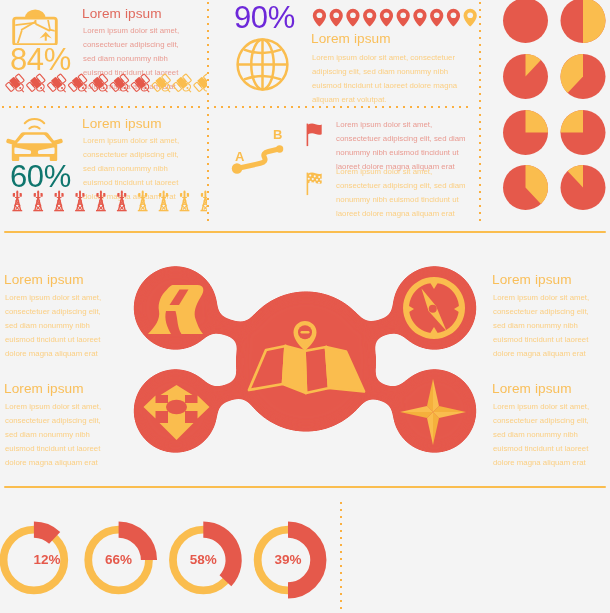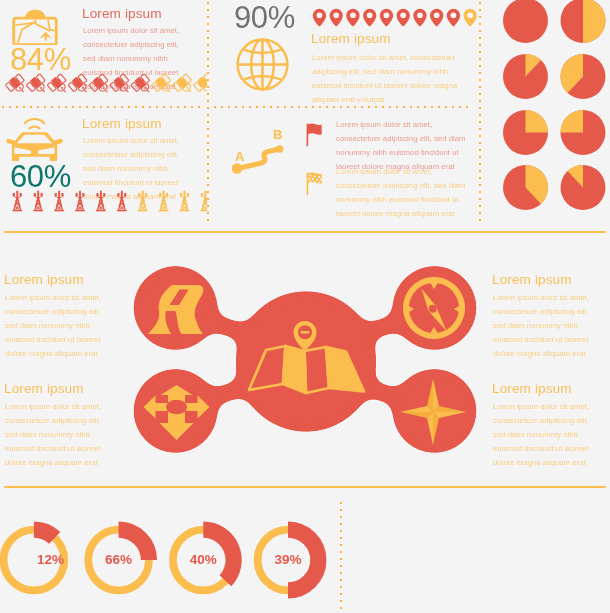--- a/index.html
+++ b/index.html
@@ -79,21 +79,21 @@
             <use href="#sat" transform="translate(127.99999999999999,1.6) scale(0.92)" color="#e5594b"></use>
             <use href="#sat" transform="translate(148.89999999999998,1.6) scale(0.92)" color="#fabd4e"></use>
             <use href="#sat" transform="translate(169.79999999999998,1.6) scale(0.92)" color="#fabd4e"></use>
             <use href="#sat" transform="translate(190.7,1.6) scale(0.92)" color="#fabd4e"></use>
           </g>
       </svg>
     </div>
   </div>
 
   <div class="abs" style="left:208px;top:0;width:272px;height:106px;">
-    <div class="abs pct" style="left:26px;top:2px;color:#737373;">90%</div>
+    <div class="abs pct" style="left:26px;top:2px;color:#6d28d9;">90%</div>
     <div class="abs" style="left:28px;top:38px;width:53px;height:53px;">
       <svg viewBox="0 0 106 106" width="53" height="53">
         <g fill="none" stroke="#fabd4e" stroke-width="5">
           <circle cx="53" cy="53" r="49.8"></circle>
           <ellipse cx="53" cy="53" rx="22.5" ry="49.8"></ellipse>
           <line x1="53" y1="3.2" x2="53" y2="102.8"></line>
           <line x1="3.2" y1="53" x2="102.8" y2="53"></line>
           <path d="M16.2 23.2a78 55 0 0 0 73.6 0"></path>
           <path d="M16.2 82.8a78 55 0 0 1 73.6 0"></path>
         </g>
@@ -168,23 +168,23 @@
           <circle cx="203.3" cy="40" r="30.35" fill="none" stroke="#fabd4e" stroke-width="7.8"></circle>
           <path d="M 203.3 9.649999999999999 A 30.35 30.35 0 0 1 225.42 60.78" fill="none" stroke="#e5594b" stroke-width="16.2"></path>
         </g>
         <g>
           <circle cx="288" cy="40" r="30.35" fill="none" stroke="#fabd4e" stroke-width="7.8"></circle>
           <path d="M 288 9.649999999999999 A 30.35 30.35 0 0 1 288.00 70.35" fill="none" stroke="#e5594b" stroke-width="16.2"></path>
         </g>
       </svg>
   </div>
   <div class="abs" style="left:0;top:520px;width:330px;height:85px;">
-      <div class="donut-label" style="left: 4px; top: 32px; width: 60px; text-align: right;">12%</div>
+      <div class="donut-label" style="left: 17px; top: 32px; width: 60px;">12%</div>
       <div class="donut-label" style="left: 88.6px; top: 32px; width: 60px;">66%</div>
-      <div class="donut-label" style="left: 173.3px; top: 32px; width: 60px;">40%</div>
+      <div class="donut-label" style="left: 173.3px; top: 32px; width: 60px;">58%</div>
       <div class="donut-label" style="left: 258px; top: 32px; width: 60px;">39%</div>
     </div>
 
 
   <div class="abs h1" style="left:4px;top:272px;color:#f9bf5a;">Lorem ipsum</div>
   <div class="abs bodytxt" style="left:5px;top:291px;width:101px;color:#fbcf83;">Lorem ipsum dolor sit amet, consectetuer adipiscing elit, sed diam nonummy nibh euismod tincidunt ut laoreet dolore magna aliquam erat</div>
   <div class="abs h1" style="left:4px;top:381px;color:#f9bf5a;">Lorem ipsum</div>
   <div class="abs bodytxt" style="left:5px;top:400px;width:101px;color:#fbcf83;">Lorem ipsum dolor sit amet, consectetuer adipiscing elit, sed diam nonummy nibh euismod tincidunt ut laoreet dolore magna aliquam erat</div>
 
   <div class="abs h1" style="left:492px;top:272px;color:#f9bf5a;">Lorem ipsum</div>

